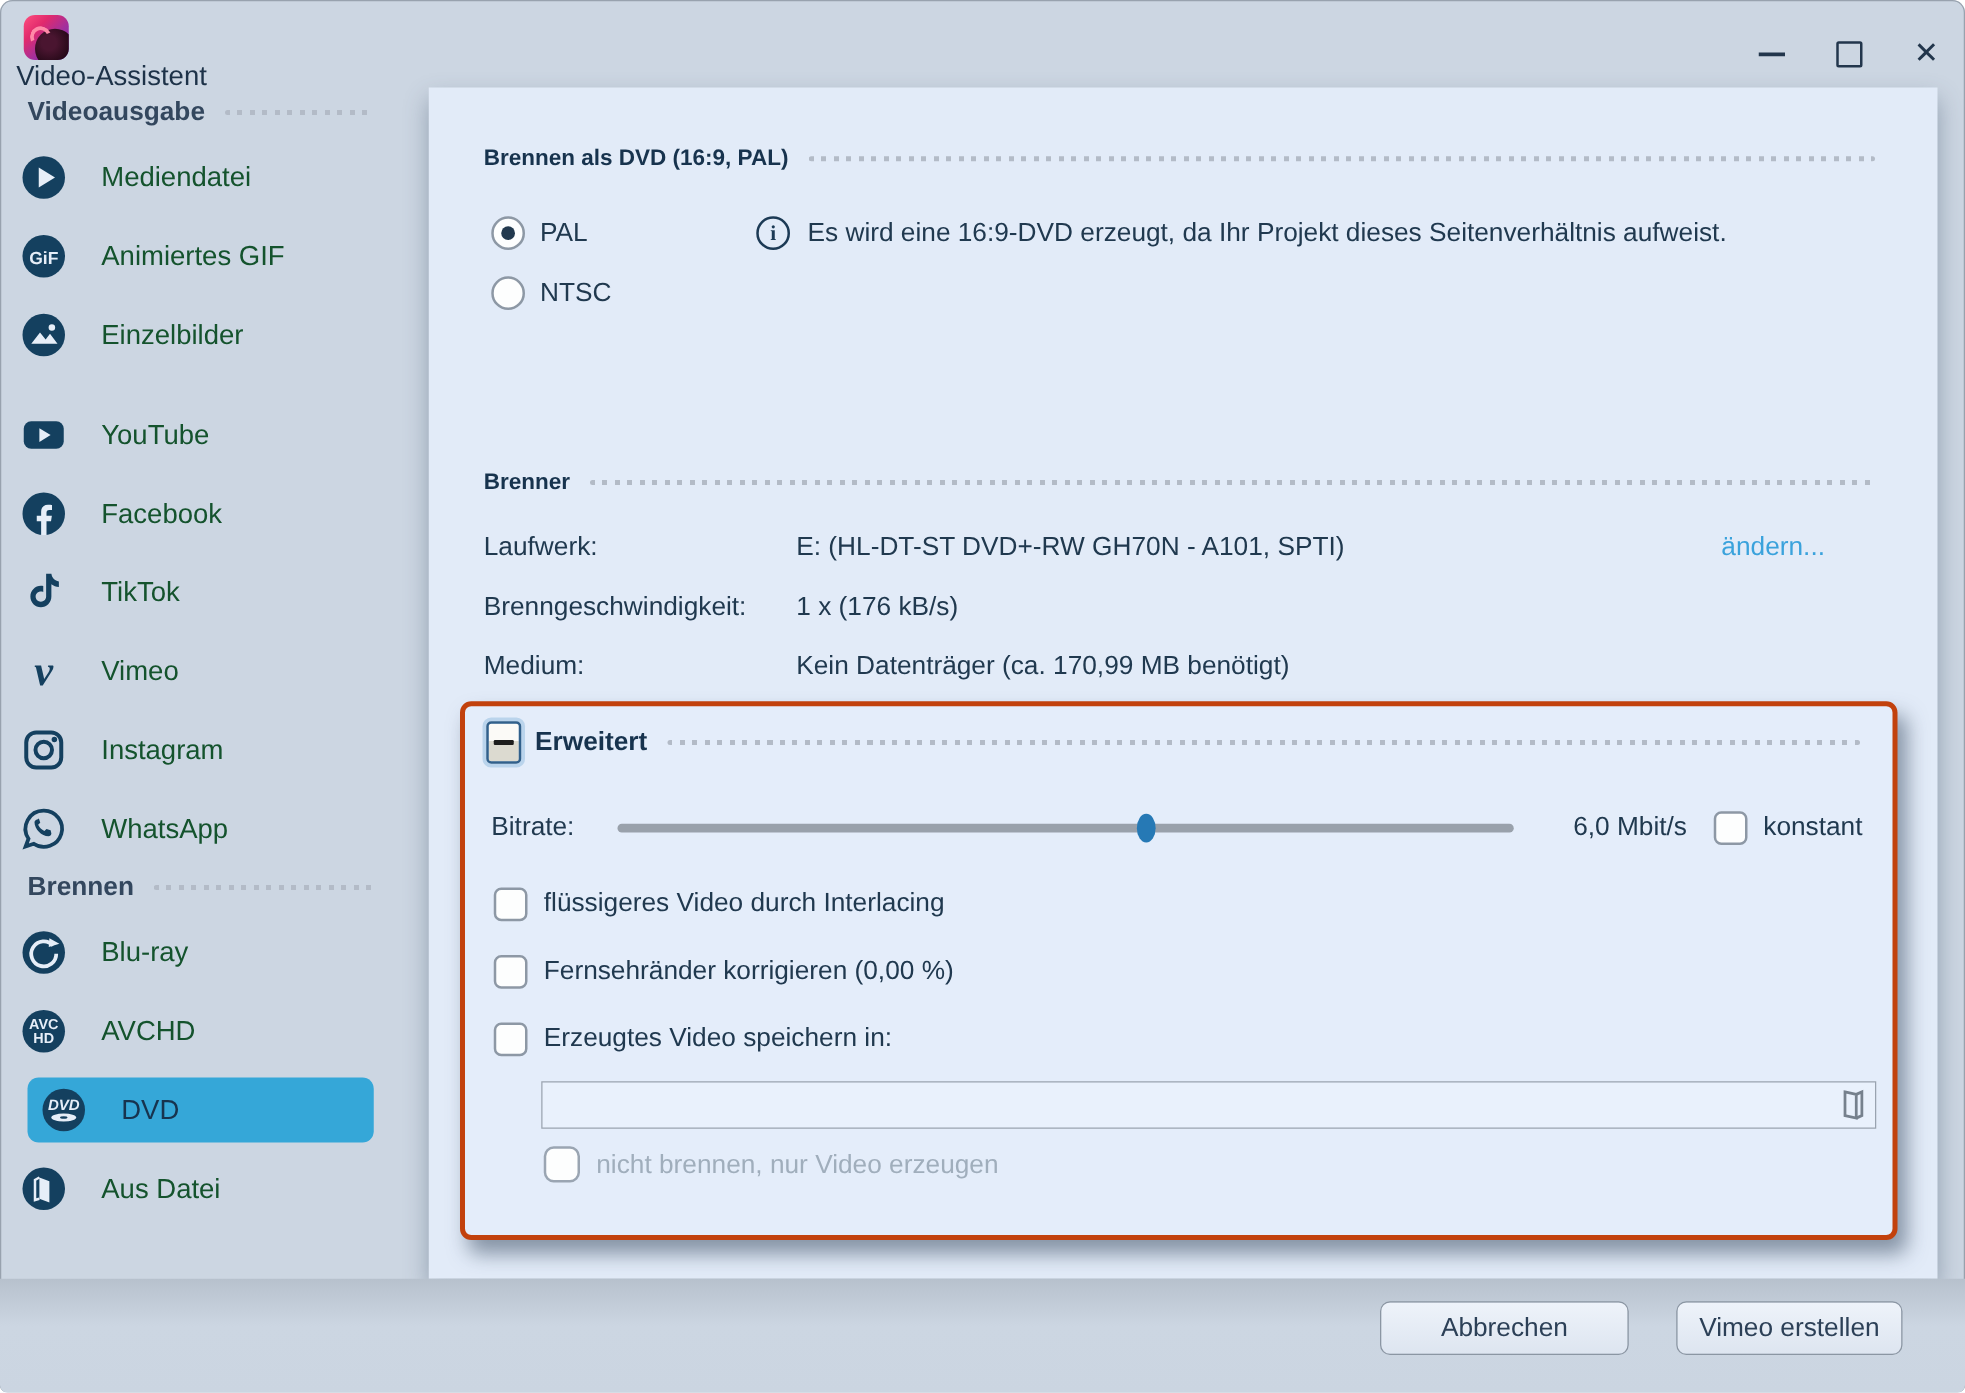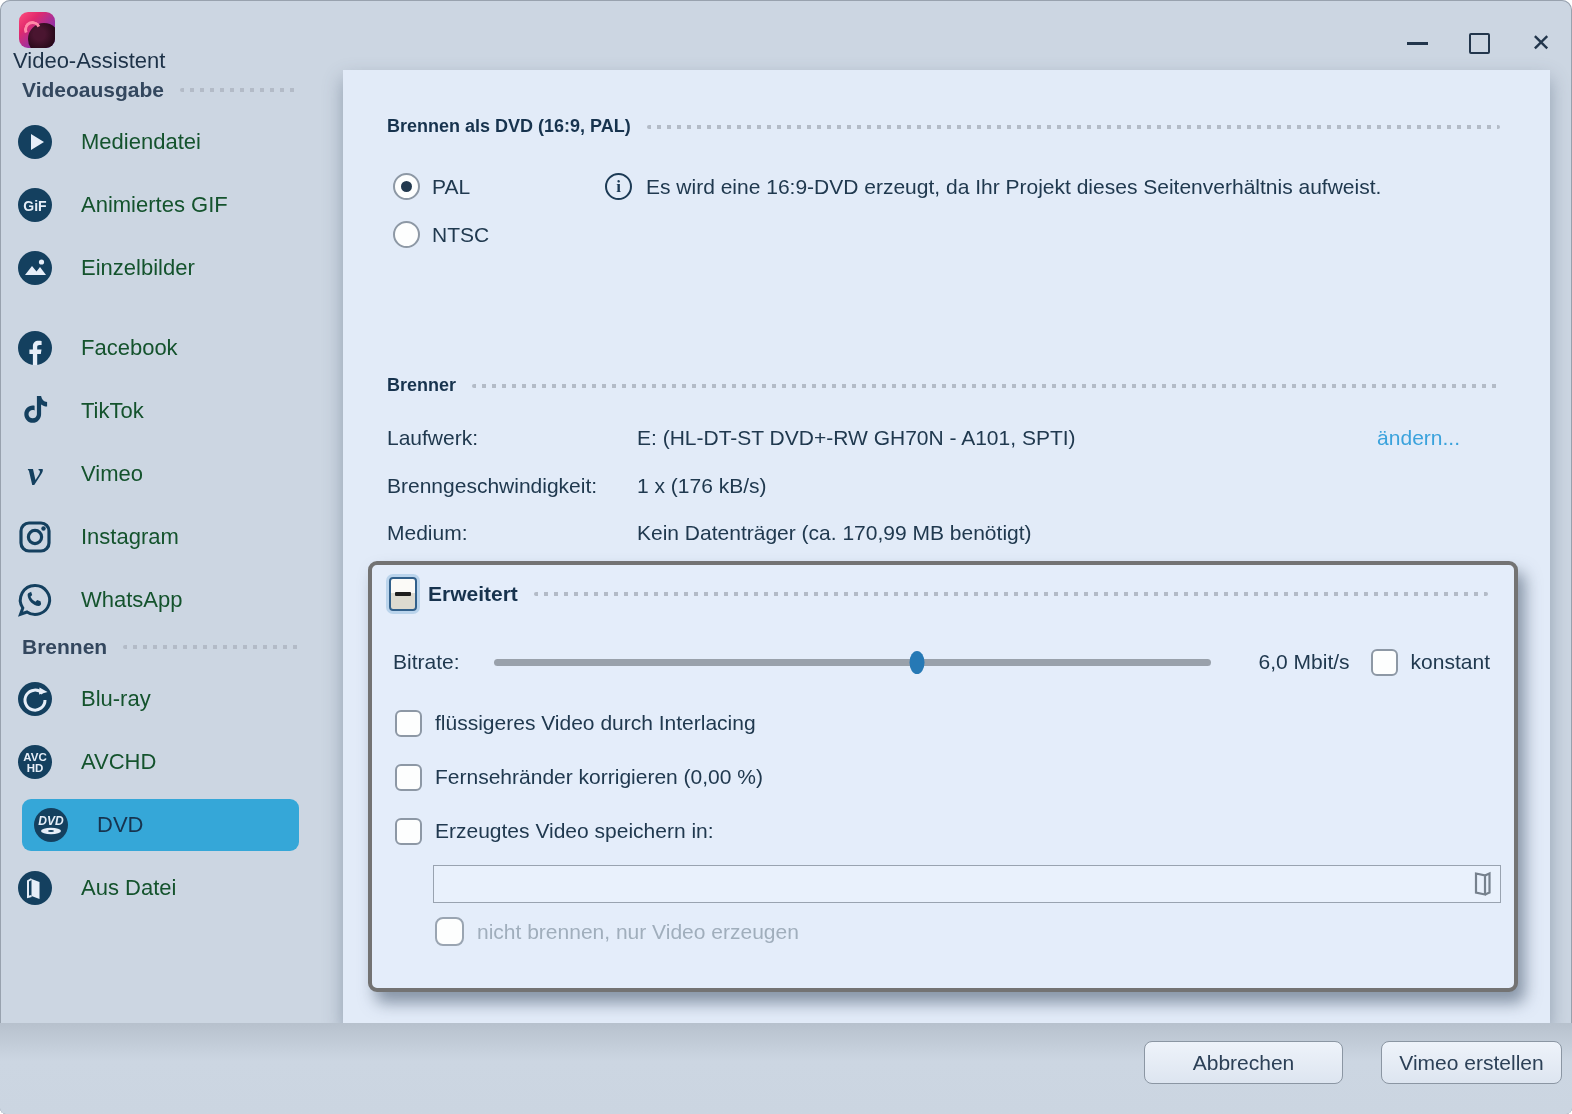--- a/index.html
+++ b/index.html
@@ -39,21 +39,21 @@
   .radio .dot{width:11px;height:11px;border-radius:50%;background:#22394e;}
   .info-row{position:absolute;display:flex;align-items:center;font-size:21px;color:#20394f;}
   .info-ic{width:27px;height:27px;border-radius:50%;border:2.5px solid #1c3a55;box-sizing:border-box;color:#1c3a55;
            display:flex;align-items:center;justify-content:center;font-size:17px;font-weight:bold;font-family:"Liberation Serif",serif;
            margin-right:14px;flex:0 0 auto;}
   .kv-row{position:absolute;left:44px;right:50px;display:flex;font-size:21px;color:#20394f;}
   .kv-label{width:250px;flex:0 0 auto;}
   .link{position:absolute;font-size:21px;color:#3aa2dc;cursor:pointer;}
   
   .advanced{position:absolute;left:368px;top:561px;width:1150px;height:431px;box-sizing:border-box;
-            background:#e4edfa;border:4px solid #737373;border-radius:9px;
+            background:#e4edfa;border:4px solid #c2410c;border-radius:9px;
             box-shadow:7px 11px 16px rgba(58,76,98,.55);}
   .adv-head{position:absolute;left:17px;top:12px;right:26px;display:flex;align-items:center;}
   .collapse-btn{width:28px;height:34px;border:2px solid #31608b;border-radius:4px;box-sizing:border-box;
                 background:linear-gradient(180deg,#fbfaf7 0 46%,#dcdad0 46% 100%);
                 box-shadow:0 0 0 3px rgba(110,165,210,.35);display:flex;align-items:center;justify-content:center;cursor:pointer;}
   .collapse-btn .minus{width:16px;height:4px;background:#1d1d1d;border-radius:1px;}
   .adv-title{margin-left:11px;font-size:21px;font-weight:bold;color:#17334e;}
   .bitrate-row{position:absolute;left:21px;top:78px;right:24px;height:38px;display:flex;align-items:center;font-size:21px;color:#20394f;}
   .bitrate-label{width:101px;flex:0 0 auto;}
   .slider{position:relative;width:717px;height:38px;flex:0 0 auto;cursor:pointer;}
@@ -70,21 +70,21 @@
               border:1px solid #99a3b0;display:flex;align-items:center;}
   .path-input input{flex:1;border:none;background:transparent;outline:none;height:100%;font-size:19px;padding:0 8px;color:#20394f;}
   .browse-ic{width:30px;height:30px;margin-right:3px;flex:0 0 auto;cursor:pointer;display:flex;}
   .disabled-row{position:absolute;left:63px;top:352px;display:flex;align-items:center;font-size:21px;color:#a0aebc;}
   .disabled-row .checkbox{width:29px;height:29px;border-radius:8px;border-color:#9aa5b2;margin-right:13px;}
   
   .footer{position:absolute;left:0;top:1023px;width:100%;height:91px;
           background:linear-gradient(180deg,#b7c1cd 0,#ccd6e2 42%,#cbd5e1 100%);}
   .btn{position:absolute;top:18px;height:43px;box-sizing:border-box;border:1.5px solid #8b96a3;border-radius:8px;
        background:linear-gradient(180deg,#eef3fa,#dde5f0);font-size:21px;color:#2c4057;
-       display:flex;align-items:center;justify-content:center;cursor:pointer;font-family:"Liberation Sans",sans-serif;margin-left:40px;}
+       display:flex;align-items:center;justify-content:center;cursor:pointer;font-family:"Liberation Sans",sans-serif;}
   .btn-cancel{left:1104px;width:199px;}
   .btn-create{left:1341px;width:181px;}
   svg{display:block;}
 </style>
 </head>
 <body>
 
 <div class="window">
 
   <div class="titlebar">
@@ -138,20 +138,29 @@
             <circle cx="19" cy="19" r="17" fill="#14405f"></circle>
             <path d="M9 26l7-9 4.5 5.5L24 18l6 8z" fill="#e6eef8"></path>
             <circle cx="25.5" cy="13" r="2.6" fill="#e6eef8"></circle>
           </svg>
       </span>
       <span>Einzelbilder</span>
     </div>
 
     <div class="spacer"></div>
 
+    <div class="side-item">
+      <span class="ic">
+        <svg width="38" height="38" viewBox="0 0 38 38">
+            <rect x="3" y="8" width="32" height="22" rx="6" fill="#14405f"></rect>
+            <path d="M15.5 13.5l9 5.5-9 5.5z" fill="#e6eef8"></path>
+          </svg>
+      </span>
+      <span>YouTube</span>
+    </div>
 
     <div class="side-item">
       <span class="ic">
         <svg width="38" height="38" viewBox="0 0 38 38">
             <circle cx="19" cy="19" r="17" fill="#14405f"></circle>
             <path d="M21.2 36v-11h3.6l.7-4.4h-4.3v-2.5c0-1.3.5-2.2 2.3-2.2h2.1V11.9c-.5-.1-1.8-.2-3.2-.2-3.3 0-5.5 2-5.5 5.6v3.3h-3.5v4.4h3.5v11z" fill="#e6eef8"></path>
           </svg>
       </span>
       <span>Facebook</span>
     </div>

